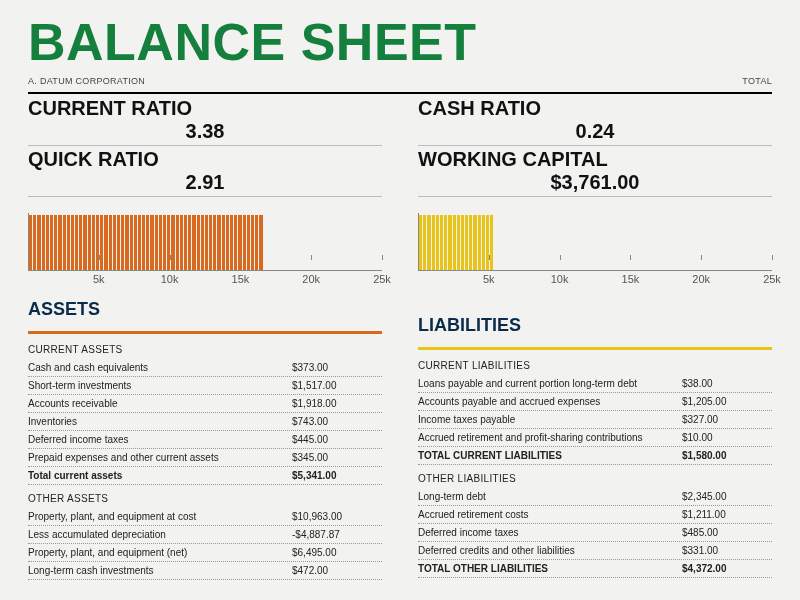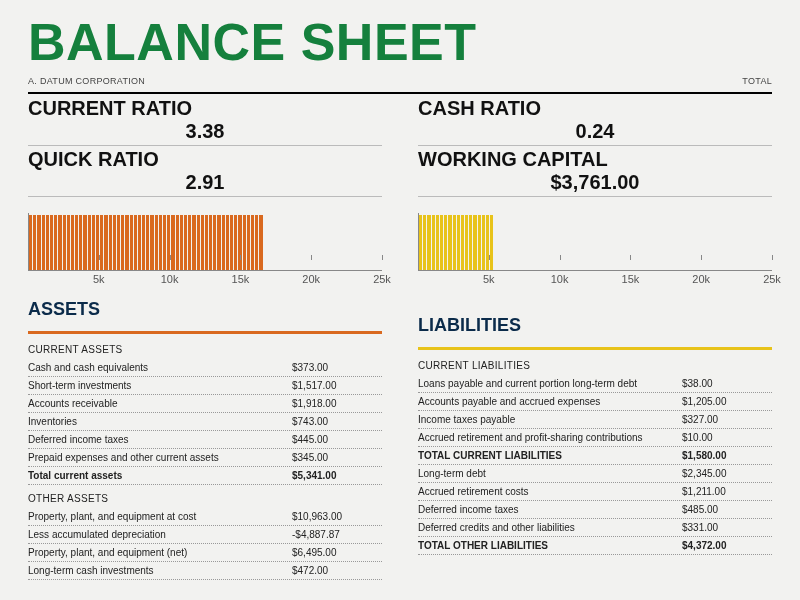--- a/index.html
+++ b/index.html
@@ -294,20 +294,21 @@
         <span class="val">$327.00</span>
       </div>
       <div class="line">
         <span>Accrued retirement and profit-sharing contributions</span>
         <span class="val">$10.00</span>
       </div>
       <div class="line total">
         <span>TOTAL CURRENT LIABILITIES</span>
         <span class="val">$1,580.00</span>
       </div>
+      <div class="group-title">OTHER LIABILITIES</div>
       <div class="line">
         <span>Long-term debt</span>
         <span class="val">$2,345.00</span>
       </div>
       <div class="line">
         <span>Accrued retirement costs</span>
         <span class="val">$1,211.00</span>
       </div>
       <div class="line">
         <span>Deferred income taxes</span>

